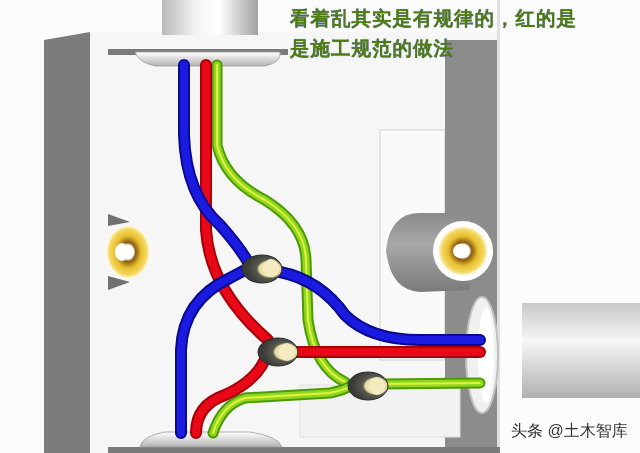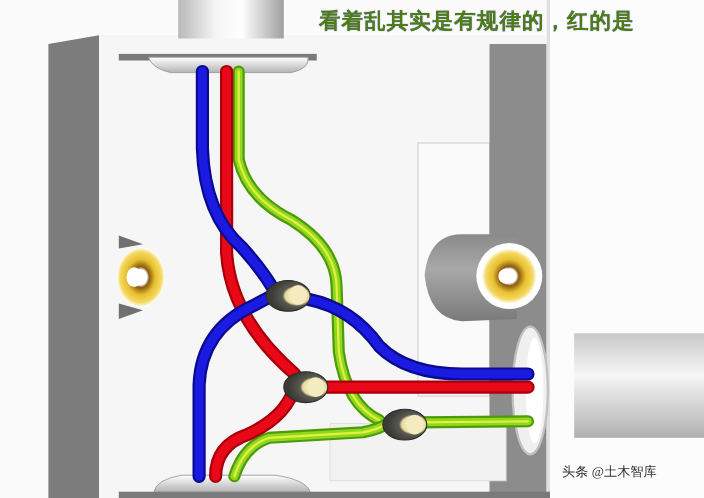--- a/index.html
+++ b/index.html
@@ -7,21 +7,21 @@
   #scene { position: absolute; left: 0; top: 0; width: 640px; height: 453px; }
   .caption {
     position: absolute; left: 290px; top: 4px; width: 345px;
     font-family: "DejaVu Serif", serif; font-weight: bold; font-size: 19.5px;
     line-height: 30px; color: #4d7c0f; letter-spacing: 1px;
     text-shadow: 0 0 1px #6a6ae0;
   }
   .caption span { display: block; white-space: nowrap; }
   .watermark {
     position: absolute; left: 511px; top: 421px;
-    font-family: Liberation Serif, serif; font-size: 12px; color: #333;
+    font-family: Liberation Sans, sans-serif; font-size: 16px; color: #333;
     white-space: nowrap;
   }
 </style>
 </head>
 <body>
 
 <svg id="scene" viewBox="0 0 640 453" xmlns="http://www.w3.org/2000/svg">
   <defs>
     <linearGradient id="pipeV" x1="0" x2="1" y1="0" y2="0">
       <stop offset="0" stop-color="#b8b8b8"></stop>
@@ -133,15 +133,16 @@
   </g>
   <g>
     <ellipse cx="368" cy="386" rx="20" ry="14" fill="url(#capGrad)" stroke="#2a2a28" stroke-width="1"></ellipse>
     <ellipse cx="377" cy="386" rx="8" ry="9" fill="#f4ecc0"></ellipse>
   </g>
 
 </svg>
 
 <div class="caption">
   <span>看着乱其实是有规律的，红的是</span>
+  <span>是施工规范的做法</span>
 </div>
 
 <div class="watermark">头条 @土木智库</div>
 
 </body></html>

